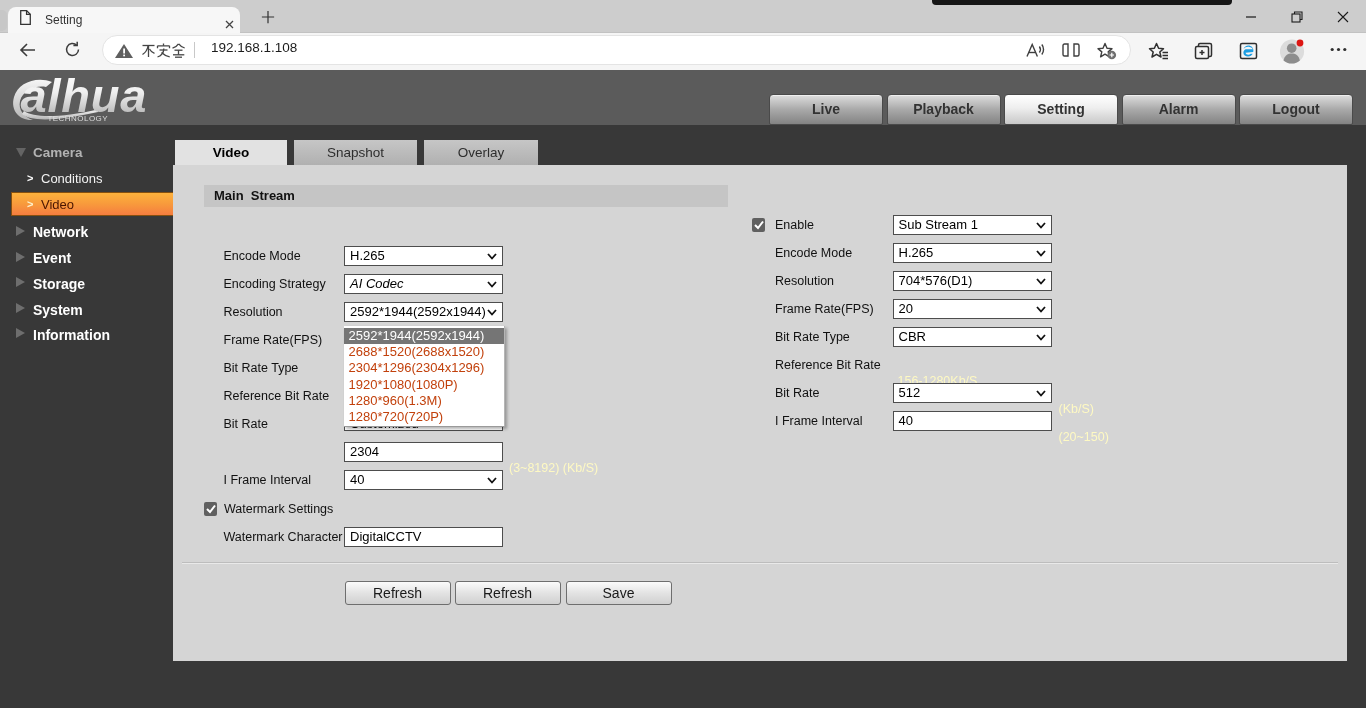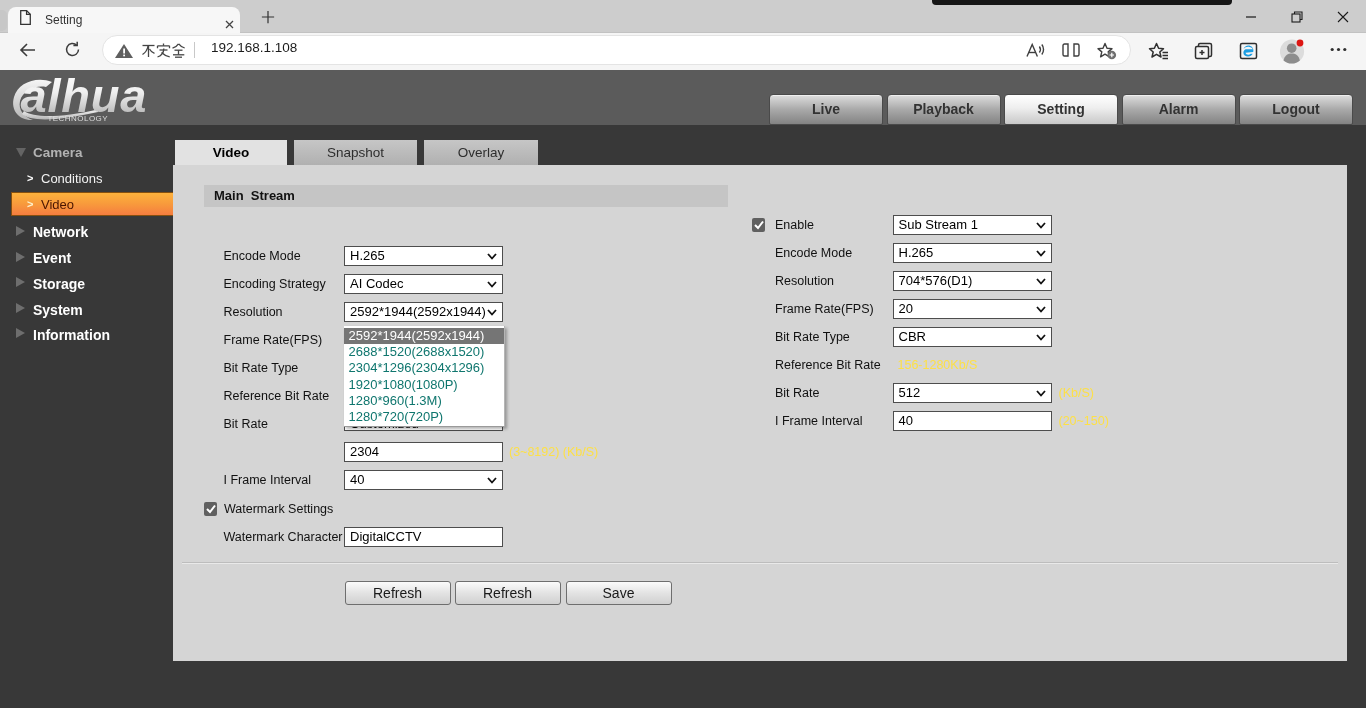--- a/index.html
+++ b/index.html
@@ -41,24 +41,24 @@
 
 #panel { position:absolute; left:173px; top:165px; width:1174px; height:496px; background:#d5d5d5; }
 .tab2 { position:absolute; top:140px; height:25px; text-align:center; font-size:13.5px; color:#2e2e2e; line-height:25px;
   background:linear-gradient(180deg,#c6c6c6 0%,#b0b0b0 100%); }
 .tab2.active { background:#e2e2e2; font-weight:bold; color:#000; }
 .secbar { position:absolute; top:185px; height:22px; background:#c5c5c5; font-size:13px; font-weight:bold; color:#111; line-height:22px; padding-left:10px; }
 .lbl { position:absolute; font-size:12.5px; color:#111; line-height:20px; }
 .sel, .inp { position:absolute; width:159px; height:20px; background:#fff; border:1px solid #4d4d4d; font-size:13px; color:#000; line-height:18px; padding-left:5px; white-space:nowrap; overflow:hidden; }
 .sel svg.ch { position:absolute; right:5px; top:6px; }
 .cbx { position:absolute; width:13.5px; height:13.5px; background:#606060; border-radius:2px; }
-.note { position:absolute; font-size:12.5px; color:#fde047; line-height:20px; }
+.note { position:absolute; font-size:12.5px; color:#fef9c3; line-height:20px;margin-top:16px; }
 
 #ddl { position:absolute; left:343.5px; top:326px; width:161px; height:100.5px; background:#fff; border-right:1px solid #b5b5b5; border-bottom:1px solid #9a9a9a; box-shadow:2px 2px 3px rgba(0,0,0,0.3); padding-top:1.5px; }
-#ddl .it { height:16.4px; font-size:13px; line-height:16.4px; padding-left:5px; color:#0f766e; white-space:nowrap; }
+#ddl .it { height:16.4px; font-size:13px; line-height:16.4px; padding-left:5px; color:#c2410c; white-space:nowrap; }
 #ddl .it.hl { background:#757575; color:#fff; }
 
 .pbtn { position:absolute; top:580.5px; width:106px; height:24px; border:1px solid #6e6e6e; border-radius:3px;
   background:linear-gradient(180deg,#fbfbfb 0%,#e3e3e3 50%,#d0d0d0 100%);
   font-size:14px; color:#1a1a1a; text-align:center; line-height:22px; }
 #sep { position:absolute; left:182px; top:562px; width:1156px; height:2px; border-top:1px solid #bdbdbd; border-bottom:1px solid #e9e9e9; }
 </style>
 </head>
 <body>
 <div id="screen">
@@ -235,21 +235,21 @@
   <span class="lbl" style="left:223.5px;top:330px;">Frame Rate(FPS)</span>
   <span class="lbl" style="left:223.5px;top:358px;">Bit Rate Type</span>
   <span class="lbl" style="left:223.5px;top:386px;">Reference Bit Rate</span>
   <span class="lbl" style="left:223.5px;top:414px;">Bit Rate</span>
   <span class="lbl" style="left:223.5px;top:470px;">I Frame Interval</span>
   <span class="lbl" style="left:223.5px;top:527px;">Watermark Character</span>
 
   <div class="sel" style="left:344px;top:246px;">H.265<svg class="ch" width="10" height="7" viewBox="0 0 10 7">
         <path d="M1 1 L5 5.5 L9 1" fill="none" stroke="#111" stroke-width="1.8"></path>
       </svg></div>
-  <div class="sel" style="left:344px;top:274px;">AI Codec<svg class="ch" width="10" height="7" viewBox="0 0 10 7">
+  <div class="sel" style="left:344px;top:274px;font-style:italic;">AI Codec<svg class="ch" width="10" height="7" viewBox="0 0 10 7">
         <path d="M1 1 L5 5.5 L9 1" fill="none" stroke="#111" stroke-width="1.8"></path>
       </svg></div>
   <div class="sel" style="left:344px;top:302px;">2592*1944(2592x1944)<svg class="ch" width="10" height="7" viewBox="0 0 10 7">
         <path d="M1 1 L5 5.5 L9 1" fill="none" stroke="#111" stroke-width="1.8"></path>
       </svg></div>
   <div class="sel" style="left:344px;top:411px;padding-top:3px;">Customized<svg class="ch" width="10" height="7" viewBox="0 0 10 7">
         <path d="M1 1 L5 5.5 L9 1" fill="none" stroke="#111" stroke-width="1.8"></path>
       </svg></div>
 
   <div id="ddl">

